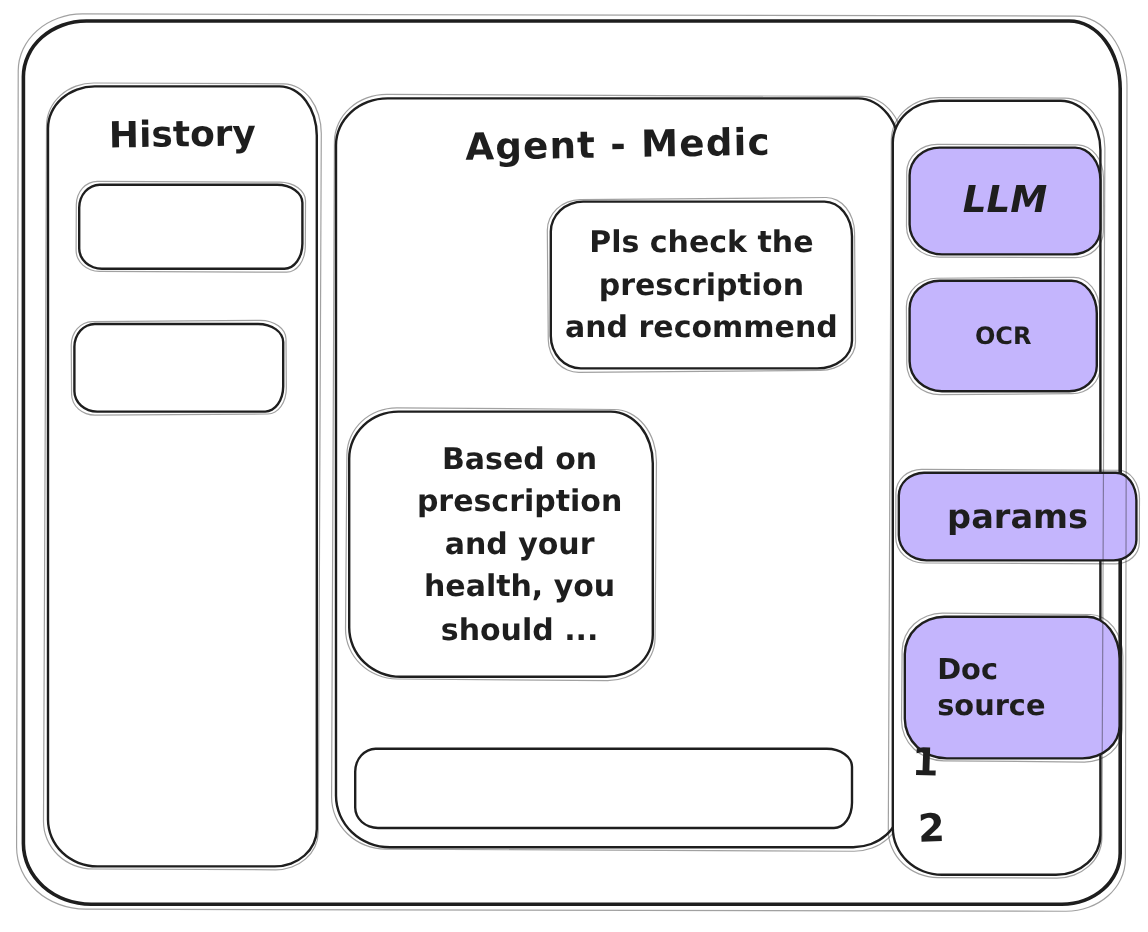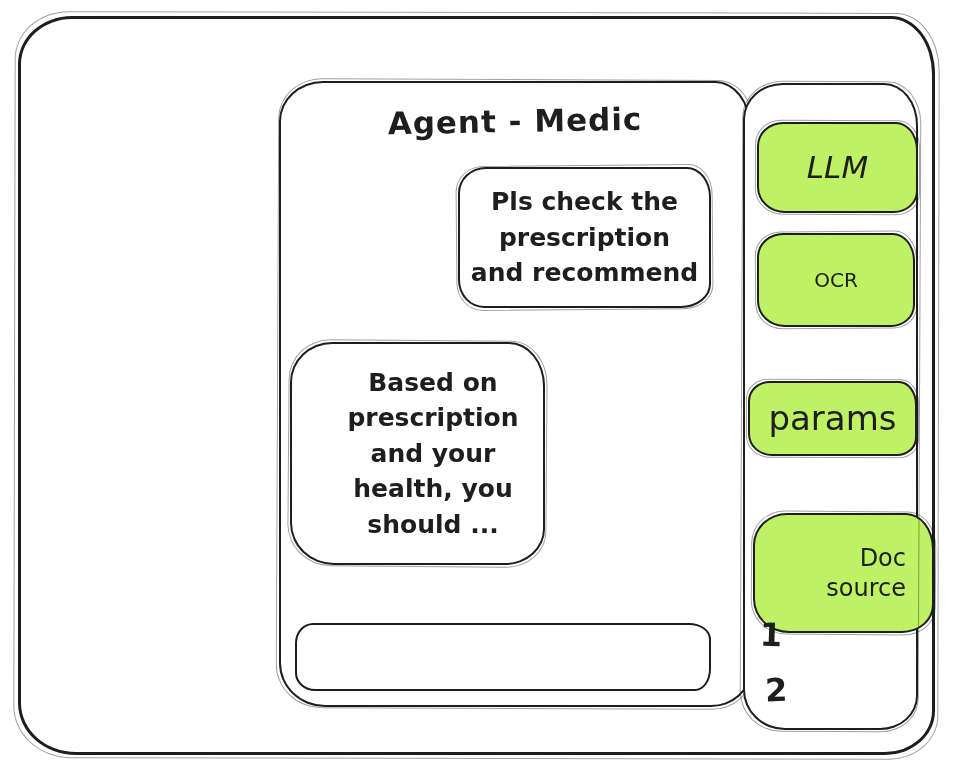--- a/index.html
+++ b/index.html
@@ -120,47 +120,47 @@
   
   .tools-panel {
     left: 722px; top: 64px;
     width: 175px; height: 647px;
     border-radius: 40px 34px 38px 42px / 36px 42px 34px 40px;
   }
   .tool-btn {
     position: absolute;
     box-sizing: border-box;
     border: 2.8px solid #1e1e1e;
-    background: #bef264;
+    background: #c4b5fd;
     color: #1e1e1e;
     font-family: inherit;
-    font-weight: 400;
+    font-weight: 700;
     display: flex;
     align-items: center;
     justify-content: center;
-    text-align: right;
+    text-align: left;
     cursor: pointer;
     padding: 0;
     line-height: 1.25;
   }
   .btn-llm {
     left: 12px; top: 37px; width: 161px; height: 91px;
     font-size: 31px;
     border-radius: 26px 22px 24px 28px / 24px 28px 22px 26px;
     font-style: italic;
   }
   .btn-ocr {
     left: 12px; top: 148px; width: 158px; height: 94px;
     font-size: 20px;
     border-radius: 26px 22px 24px 28px / 24px 28px 22px 26px;
   }
   .btn-ocr::after { transform: rotate(-0.4deg); }
   .btn-params {
-    left: 3px; top: 296px; width: 169px; height: 75px;
-    font-size: 34px;
+    left: 3px; top: 308px; width: 200px; height: 75px;
+    font-size: 28px;
     border-radius: 22px 18px 20px 24px / 20px 24px 18px 22px;
   }
   .btn-doc-source {
     left: 8px; top: 428px; width: 181px; height: 120px;
     font-size: 24px;
     border-radius: 34px 28px 32px 36px / 32px 36px 28px 34px;
     white-space: normal;
     padding: 0 26px;
   }
   .btn-doc-source::after { transform: rotate(0.5deg); }
@@ -172,20 +172,25 @@
   }
   .doc-num-1 { left: 15px; top: 531px; transform: rotate(2deg); }
   .doc-num-2 { left: 20px; top: 586px; transform: rotate(-2deg); }
 </style>
 </head>
 <body>
 
 <div class="screen">
   <div class="sk frame">
 
+    <aside class="sk panel history-panel">
+      <div class="history-title">History</div>
+      <div class="sk history-item history-item-1"></div>
+      <div class="sk history-item history-item-2"></div>
+    </aside>
 
     <main class="sk panel chat-panel">
       <div class="chat-title">Agent - Medic</div>
       <div class="sk bubble bubble-user">Pls check the
 prescription
 and recommend</div>
       <div class="sk bubble bubble-assistant">Based on
 prescription
 and your
 health, you

